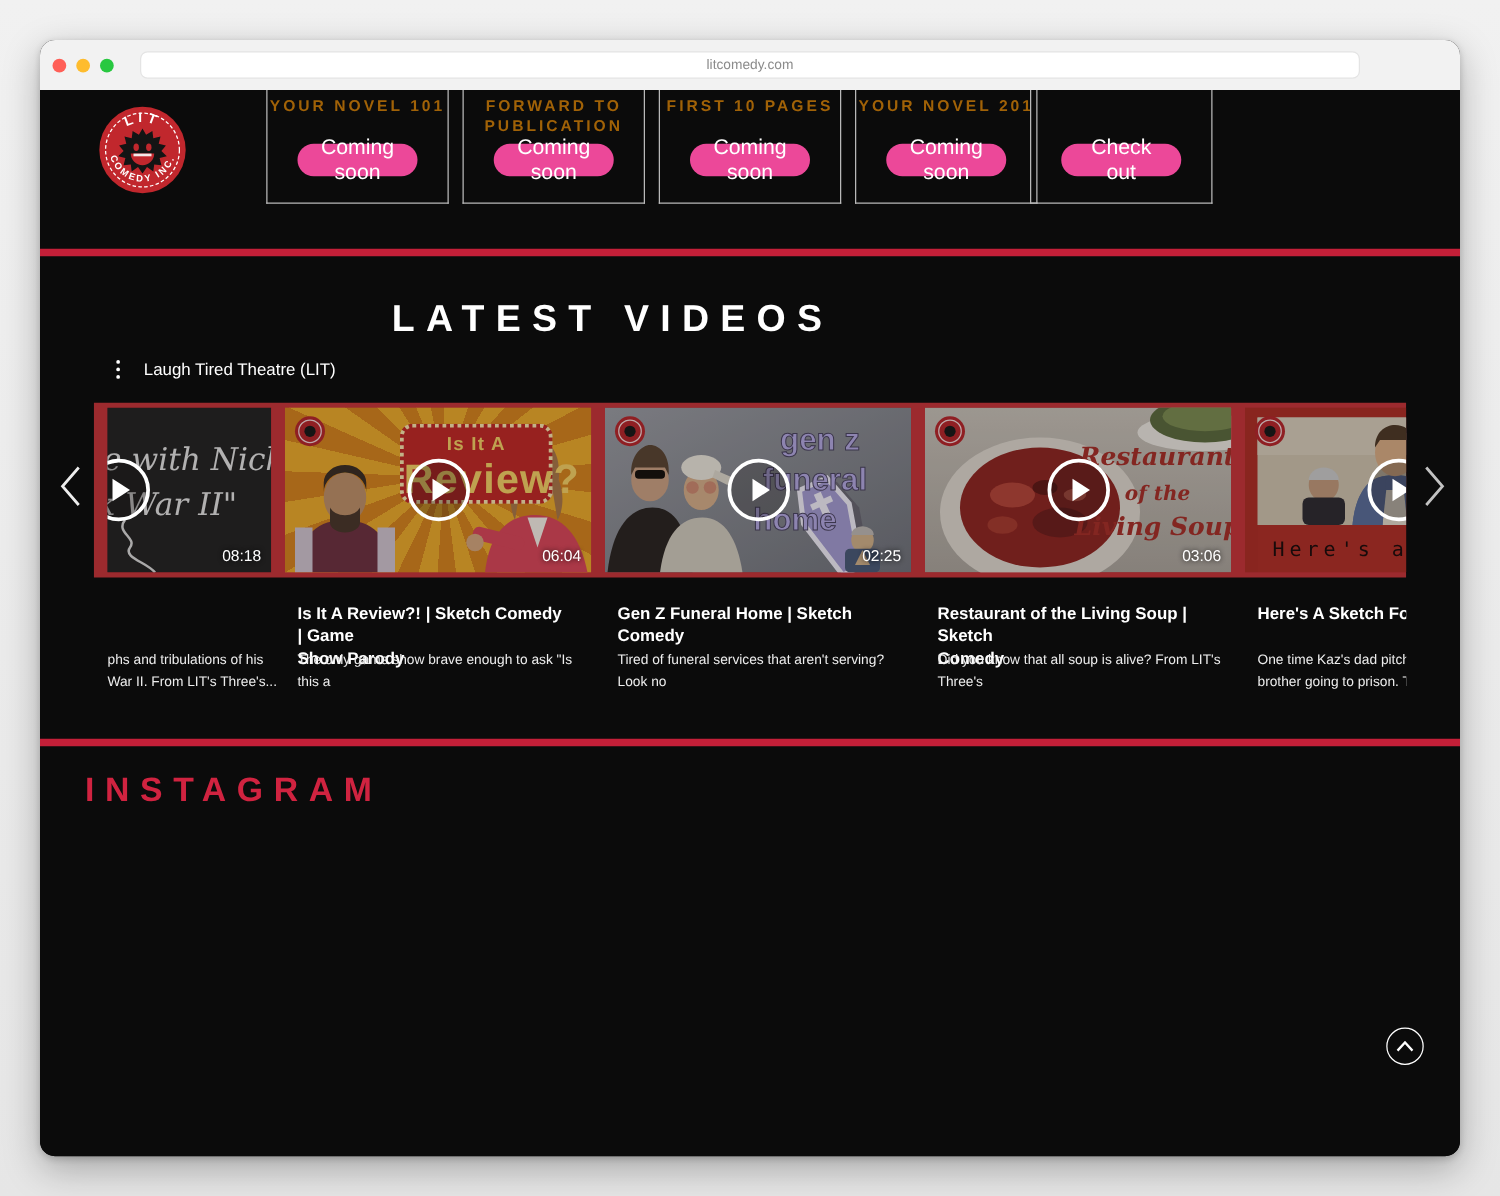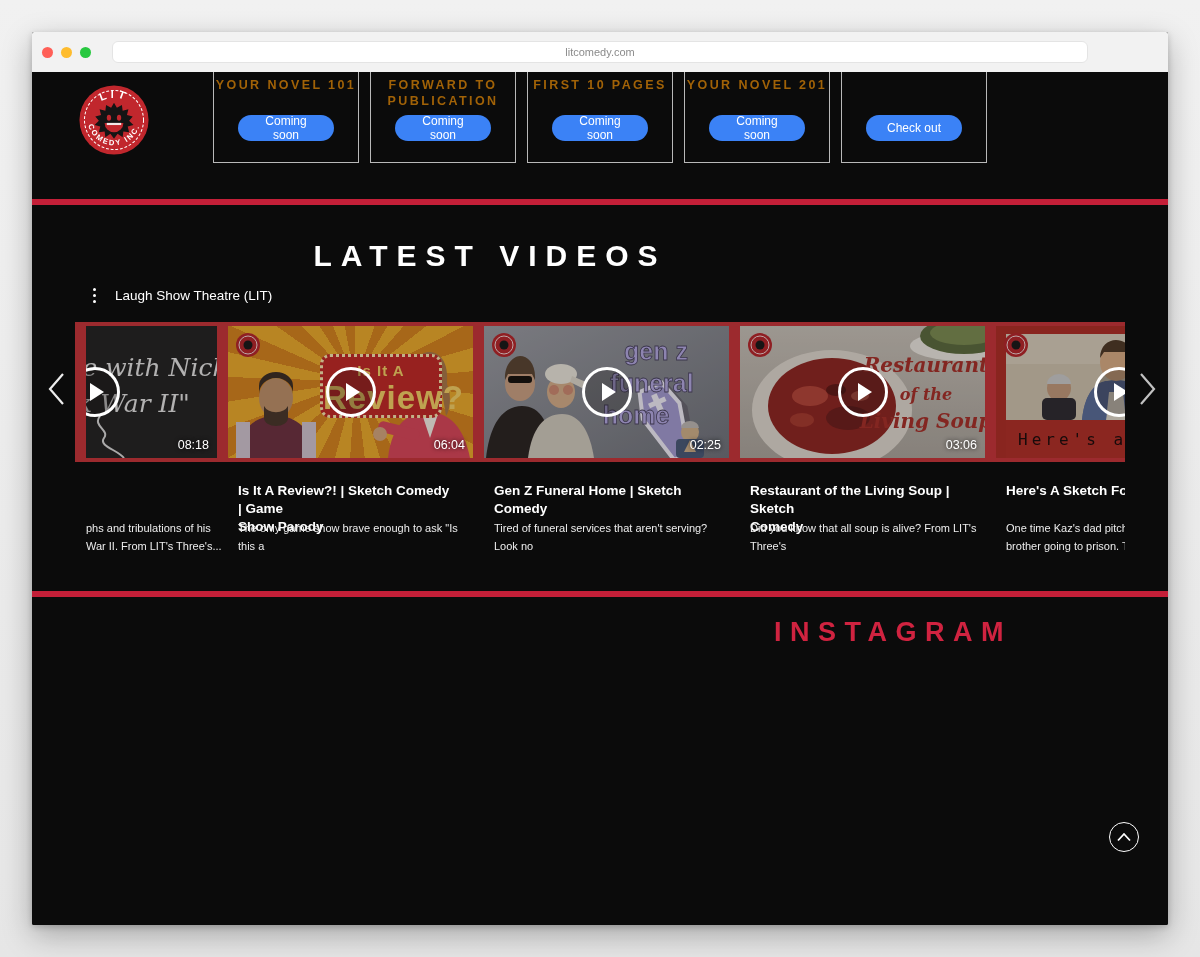--- a/index.html
+++ b/index.html
@@ -1,35 +1,35 @@
 <!DOCTYPE html>
 <html><head>
 <meta charset="utf-8">
 <style>
   html,body{margin:0;padding:0;}
   body{width:1200px;height:957px;background:linear-gradient(#f1f1f1,#e6e6e6);font-family:"Liberation Sans",sans-serif;overflow:hidden;}
   .stage{position:relative;width:1200px;height:957px;}
-  .window{position:absolute;left:32px;top:32px;width:1136px;height:893px;border-radius:2px;overflow:hidden;
+  .window{position:absolute;left:32px;top:32px;width:1136px;height:893px;border-radius:12px;overflow:hidden;
           box-shadow:0 10px 30px rgba(0,0,0,.28), 0 2px 6px rgba(0,0,0,.18);background:#0b0b0b;}
   
   .chrome{position:absolute;left:0;top:0;width:100%;height:40px;background:#f2f2f2;border-bottom:1px solid #d9d9d9;}
   .lights{position:absolute;left:10px;top:14.5px;display:flex;gap:8px;}
   .light{width:11px;height:11px;border-radius:50%;}
   .light.red{background:#ff5f57;}.light.yellow{background:#febc2e;}.light.green{background:#28c840;}
   .urlbar{position:absolute;left:80px;top:9px;width:976px;height:22px;background:#ffffff;border:1px solid #e4e4e4;
           border-radius:6px;display:flex;align-items:center;justify-content:center;box-sizing:border-box;}
   .urlbar span{font-size:11px;color:#8b8b8b;}
   
   .page{position:absolute;left:0;top:40px;width:1136px;height:853px;background:#0b0b0b;}
   
   .logo{position:absolute;left:46px;top:12px;}
   .card{position:absolute;top:0;width:146px;height:91px;border:1px solid #b9b9b9;border-top:none;box-sizing:border-box;}
   .card-title{margin-top:5px;text-align:center;color:#a16207;font-weight:bold;font-size:12.5px;letter-spacing:2.4px;line-height:1.3;white-space:pre-line;}
   .pill{position:absolute;left:50%;transform:translateX(-50%);top:43px;min-width:96px;height:26px;border-radius:14px;
-        background:#3b82f6;color:#fff;font-size:12px;display:flex;align-items:center;justify-content:center;
+        background:#ec4899;color:#fff;font-size:17px;display:flex;align-items:center;justify-content:center;
         padding:0 14px;box-sizing:border-box;border:none;cursor:pointer;font-family:inherit;}
   .divider{position:absolute;left:0;width:1136px;height:6px;background:#c41f38;}
   .h-videos{position:absolute;left:0;top:167px;width:916px;text-align:center;color:#fff;font-size:30px;
             font-weight:bold;letter-spacing:9px;}
   .channel-row{position:absolute;left:59px;top:214px;display:flex;align-items:center;gap:17px;}
   .kebab{display:flex;flex-direction:column;gap:3px;cursor:pointer;padding:2px;}
   .kebab i{width:3px;height:3px;border-radius:50%;background:#fff;display:block;}
   .channel-label{color:#fff;font-size:13.5px;}
   
   .viewport{position:absolute;left:43px;top:250px;width:1050px;height:232px;overflow:hidden;}
@@ -37,30 +37,30 @@
   .strip-clip{position:absolute;left:11px;top:0;width:1039px;height:140px;overflow:hidden;}
   .thumb{position:absolute;top:4px;width:245px;height:132px;overflow:hidden;cursor:pointer;}
   .shade{position:absolute;inset:0;background:rgba(10,5,5,.22);pointer-events:none;}
   .badge{position:absolute;left:7px;top:6px;pointer-events:none;}
   .play{position:absolute;left:50%;top:50%;transform:translate(-50%,-50%);width:44px;height:44px;border-radius:50%;
         border:3px solid #fff;background:rgba(20,15,15,.25);display:flex;align-items:center;justify-content:center;}
   .tri{width:0;height:0;border-left:14px solid #fff;border-top:9px solid transparent;border-bottom:9px solid transparent;margin-left:4px;}
   .dur{position:absolute;right:8px;bottom:6px;color:#fff;font-size:12.5px;text-shadow:0 0 4px rgba(0,0,0,.9);}
   .thumb2-bg{position:absolute;inset:0;background:repeating-conic-gradient(from 8deg at 52% 42%, #eaa92c 0 11deg, #d4831f 11deg 22deg);}
   .sign{position:absolute;left:92px;top:13px;width:122px;height:64px;background:#bf2a27;border:3px dotted #f6e3ae;
-        border-radius:10px;box-sizing:border-box;text-align:center;color:#f2cf66;font-weight:bold;margin-top:15px;}
+        border-radius:10px;box-sizing:border-box;text-align:center;color:#f2cf66;font-weight:bold;}
   .sign .s1{display:block;font-size:15px;margin-top:5px;letter-spacing:1px;}
   .sign .s2{display:block;font-size:33px;letter-spacing:1px;}
   .arrow{position:absolute;top:298px;width:26px;height:38px;cursor:pointer;background:none;border:none;padding:0;}
   .vtitle{position:absolute;top:160px;width:212px;color:#fff;font-size:13.5px;font-weight:bold;line-height:1.35;
           white-space:pre-line;cursor:pointer;}
   .vdesc{position:absolute;top:197px;width:228px;color:#ededed;font-size:11px;line-height:1.65;white-space:pre-line;}
   
-  .h-insta{position:absolute;left:0;top:545px;width:980px;text-align:right;color:#d02340;font-size:27px;
-           font-weight:bold;letter-spacing:8.5px;}
+  .h-insta{position:absolute;left:0;top:545px;width:980px;text-align:left;color:#d02340;font-size:27px;
+           font-weight:bold;letter-spacing:8.5px;padding-left:36px;}
   
   .scrolltop{position:absolute;left:1077px;top:750px;width:30px;height:30px;border-radius:50%;border:1.6px solid #fff;
              background:transparent;display:flex;align-items:center;justify-content:center;cursor:pointer;box-sizing:border-box;}
 </style>
 </head>
 <body>
 
 <div class="stage">
   <div class="window">
 
@@ -109,36 +109,36 @@
         <button class="pill">Coming soon</button>
       </div>
       <div class="card" style="left:495px">
         <div class="card-title">FIRST 10 PAGES</div>
         <button class="pill">Coming soon</button>
       </div>
       <div class="card" style="left:652px">
         <div class="card-title">YOUR NOVEL 201</div>
         <button class="pill">Coming soon</button>
       </div>
-      <div class="card" style="left:809px">
+      <div class="card" style="left:792px">
         <div class="card-title"></div>
         <button class="pill">Check out</button>
       </div>
 
       <div class="divider" style="top:127px"></div>
 
       <div class="h-videos">LATEST VIDEOS</div>
 
       <div class="channel-row">
         <span class="kebab">
             <i></i>
             <i></i>
             <i></i>
           </span>
-        <span class="channel-label">Laugh Show Theatre (LIT)</span>
+        <span class="channel-label">Laugh Tired Theatre (LIT)</span>
       </div>
 
       <button class="arrow" style="left:12px">
         <svg width="26" height="38" viewBox="0 0 26 38">
           <polyline points="19,4 6,19 19,34" fill="none" stroke="#ededed" stroke-width="2.2"></polyline>
         </svg>
       </button>
       <button class="arrow" style="left:1102px">
         <svg width="26" height="38" viewBox="0 0 26 38">
           <polyline points="7,4 20,19 7,34" fill="none" stroke="#c2c2c2" stroke-width="2.2"></polyline>

